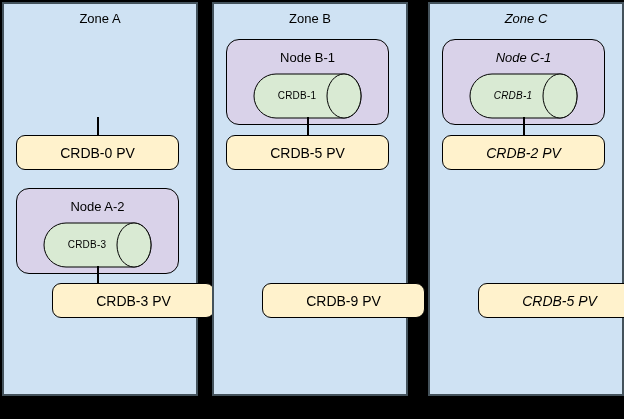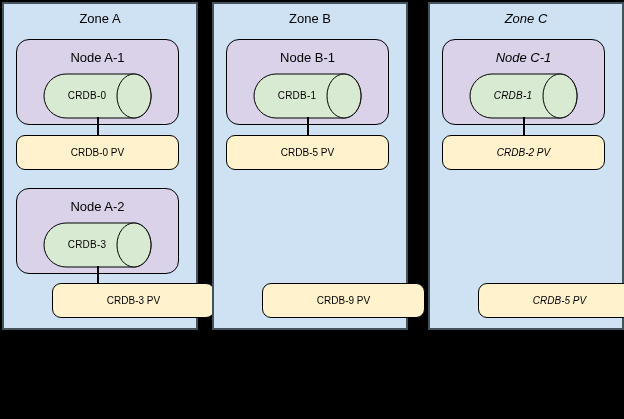--- a/index.html
+++ b/index.html
@@ -13,21 +13,21 @@
     height: 419px;
     background: var(--bg, #000000);
     font-family: "Liberation Sans", sans-serif;
     color: var(--text, #000000);
     overflow: hidden;
   }
   .zone {
     position: absolute;
     top: 2px;
     width: 196px;
-    height: 328px;
+    height: 394px;
     background: var(--zone-fill, #cfe2f3);
     border: 2px solid var(--zone-border, #44525b);
     box-sizing: border-box;
   }
   .zone-a { left: 2px; }
   .zone-b { left: 212px; }
   .zone-c { left: 428px; font-style: italic; }
   .zone-title {
     position: absolute;
     top: 7px;
@@ -92,51 +92,41 @@
     left: 12px;
     width: 163px;
     height: 35px;
     background: var(--pv-fill, #fff2cc);
     border: 1px solid var(--pv-border, #000000);
     border-radius: 9px;
     box-sizing: border-box;
     display: flex;
     align-items: center;
     justify-content: center;
-    font-size: 10px;
+    font-size: 14px;
   }
   .pv.row1 { top: 131px; }
   .pv.row2 { top: 279px; margin-left: 36px; }
   .connector {
     position: absolute;
     left: 93px;
     width: 2px;
     background: var(--connector, #000000);
   }
   .connector.row1 { top: 113px; height: 19px; }
   .connector.row2 { top: 262px; height: 18px; }
 </style>
 </head>
 <body>
 
 <div class="canvas">
 
   <div class="zone zone-a">
     <div class="zone-title">Zone A</div>
 
-    <div class="node row1">
-      <div class="node-label">Node A-1</div>
-      <div class="pod">
-        <svg width="110" height="46" viewBox="0 0 110 46">
-          <path class="pod-body" d="M 23 1 H 91 A 17 22 0 0 1 91 45 H 23 A 22 22 0 0 1 23 1 Z"></path>
-          <ellipse class="pod-cap" cx="91" cy="23" rx="17" ry="22"></ellipse>
-        </svg>
-        <span class="pod-label">CRDB-0</span>
-      </div>
-    </div>
     <div class="connector row1"></div>
     <div class="pv row1">
       <span>CRDB-0 PV</span>
     </div>
 
     <div class="node row2">
       <div class="node-label">Node A-2</div>
       <div class="pod">
         <svg width="110" height="46" viewBox="0 0 110 46">
           <path class="pod-body" d="M 23 1 H 91 A 17 22 0 0 1 91 45 H 23 A 22 22 0 0 1 23 1 Z"></path>

